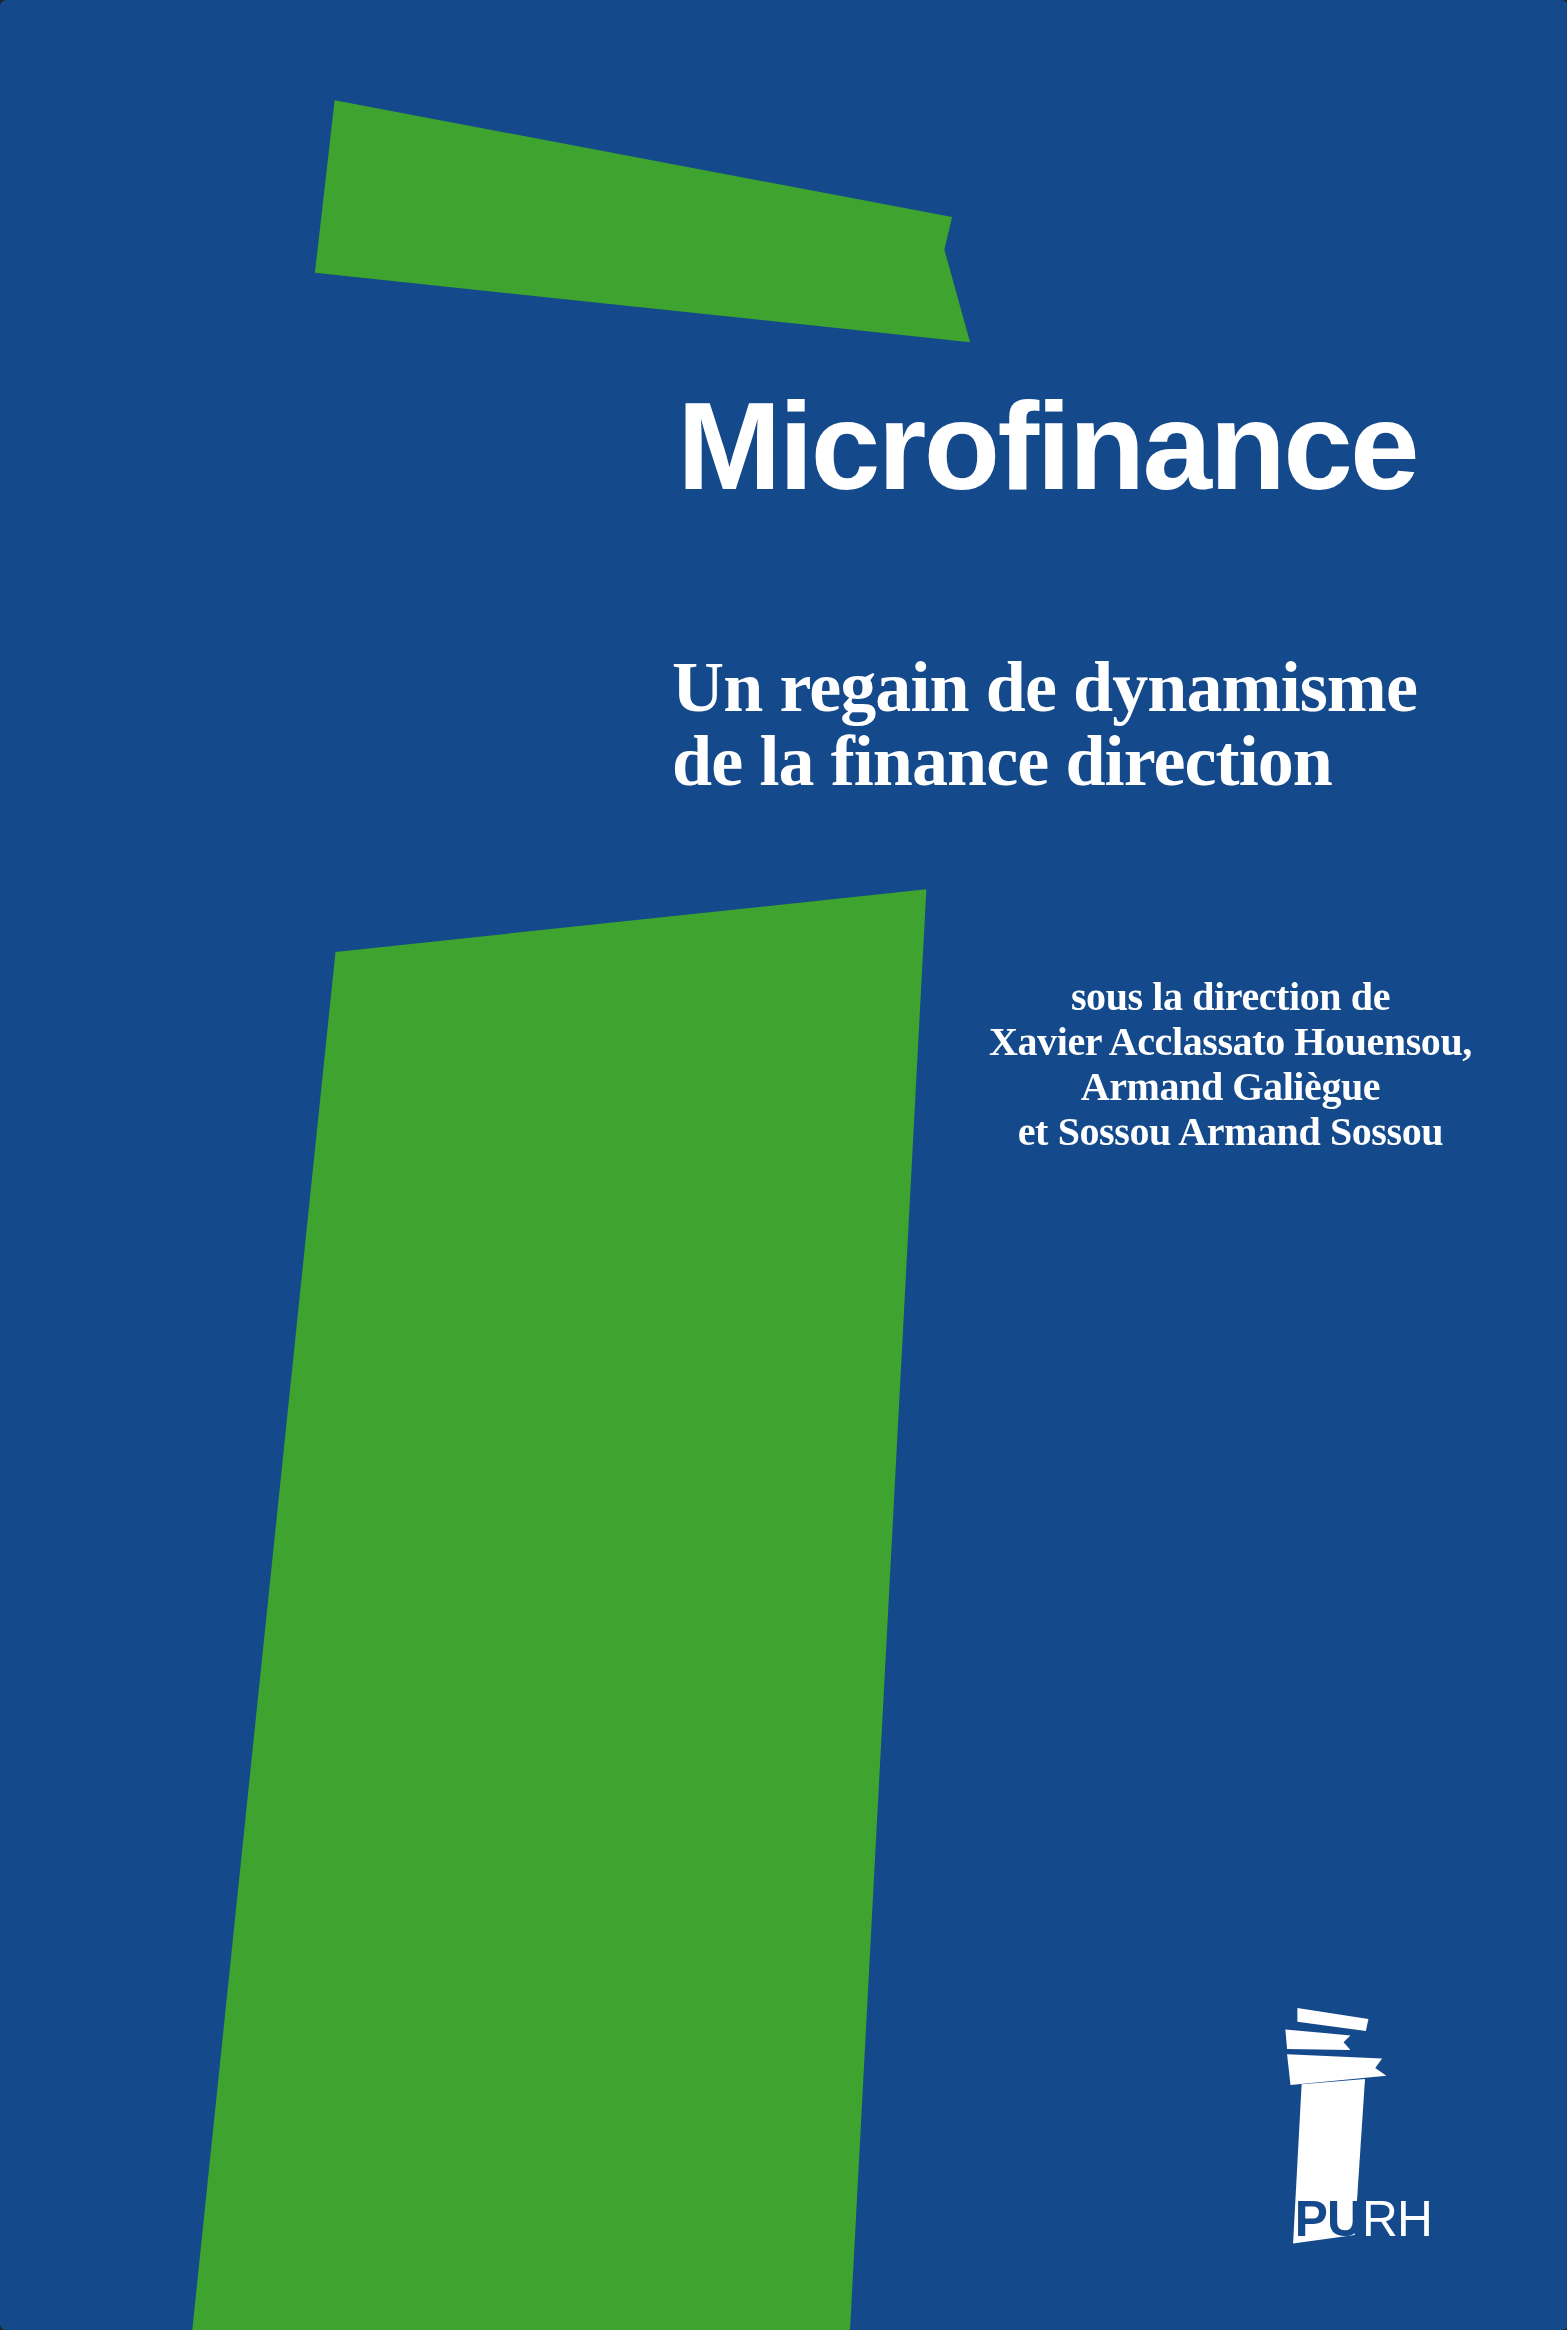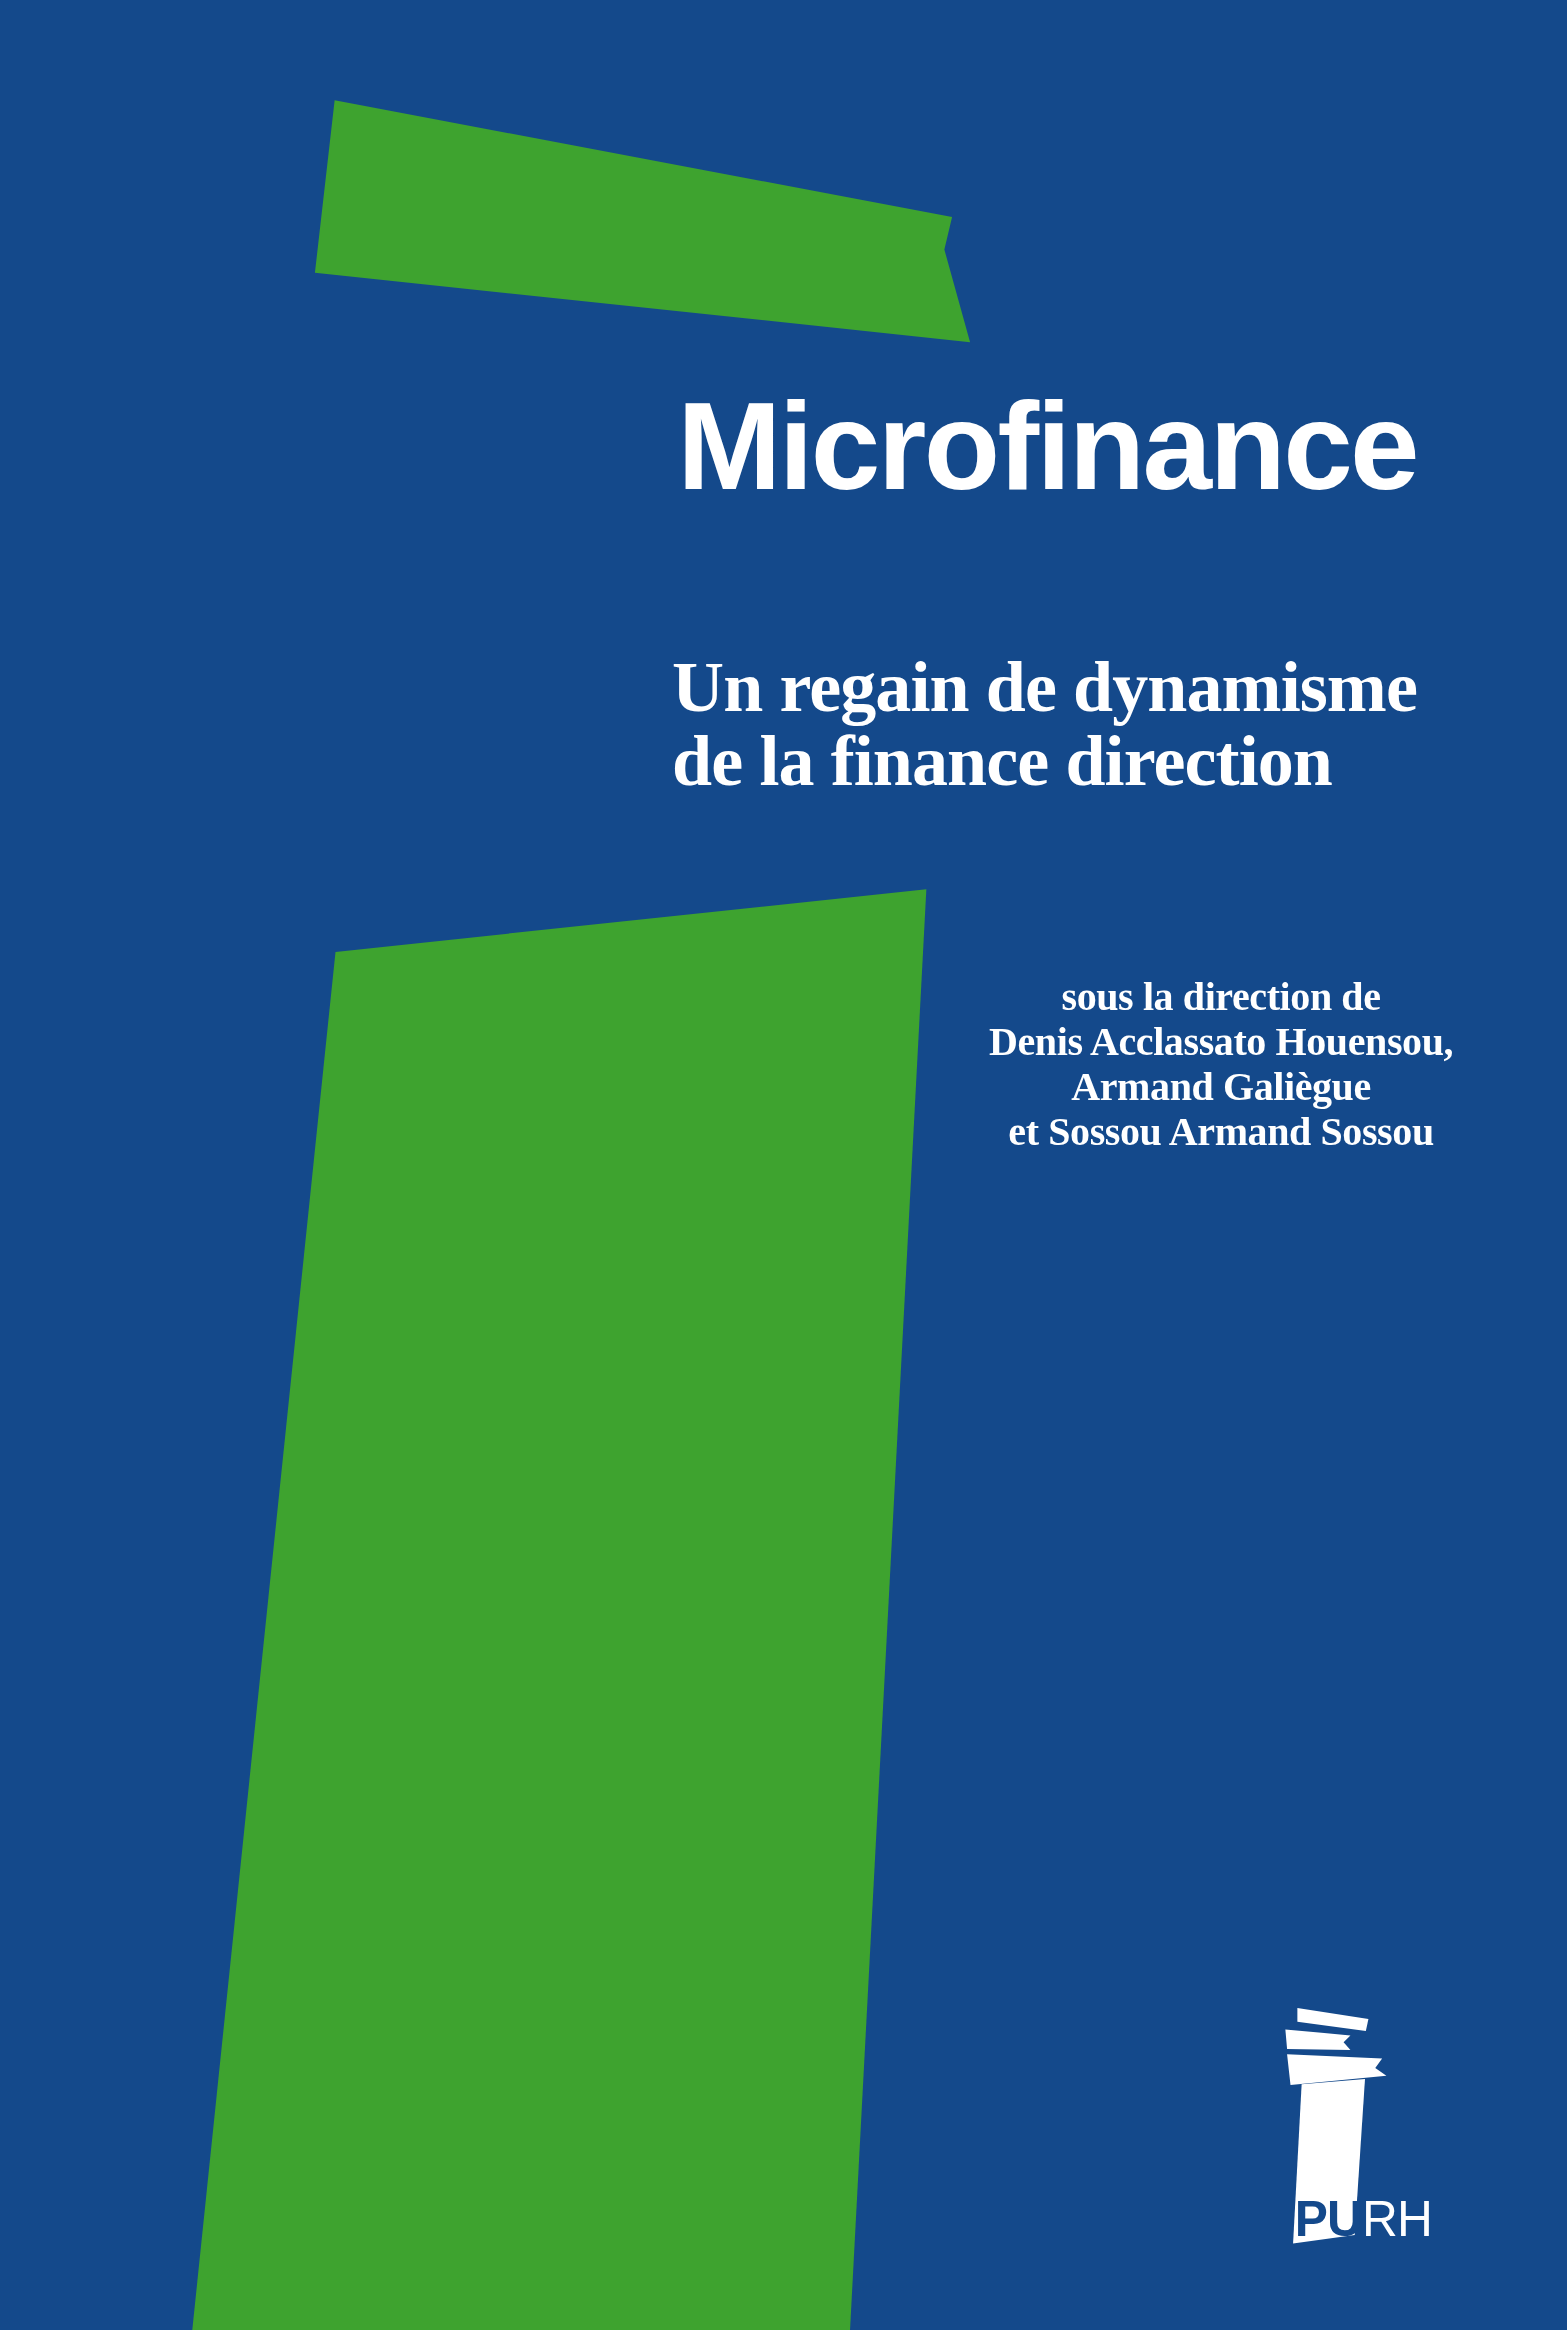--- a/index.html
+++ b/index.html
@@ -9,20 +9,21 @@
   }
   * { margin: 0; padding: 0; box-sizing: border-box; }
   html, body { background: #222; }
   .cover {
     position: relative;
     width: 1568px;
     height: 2330px;
     background: var(--background-blue, #14498b);
     overflow: hidden;
     font-family: "Liberation Sans", sans-serif;
+    border-radius: 6px;
   }
   .bg-shapes {
     position: absolute;
     left: 0; top: 0;
     width: 1568px; height: 2330px;
     display: block;
   }
   .green-shape { fill: var(--accent-green, #3ea32f); }
   .logo-white { fill: var(--text-white, #ffffff); }
 
@@ -97,21 +98,21 @@
     <div>Microfinance</div>
   </div>
 
   <div class="subtitle-block">
     <div>Un regain de dynamisme</div>
     <div>de la finance direction</div>
   </div>
 
   <div class="editors-block">
     <div>sous la direction de</div>
-    <div>Denis Acclassato Houensou,</div>
+    <div>Xavier Acclassato Houensou,</div>
     <div>Armand Galiègue</div>
     <div>et Sossou Armand Sossou</div>
   </div>
 
   <svg class="logo-svg" viewBox="1480 2320 210 320" aria-hidden="false">
     <polygon class="logo-white" points="1513,2341 1596,2354 1593,2368 1513,2357"></polygon>
     <polygon class="logo-white" points="1499,2366 1575,2373 1567,2381 1575,2390 1501,2389"></polygon>
     <polygon class="logo-white" points="1501,2395 1612,2400 1604,2411 1617,2420 1505,2431"></polygon>
     <polygon class="logo-white" points="1518,2430 1592,2424 1580,2606 1508,2616"></polygon>
     <text class="logo-text" x="1510" y="2607"><tspan class="pu">PU</tspan><tspan class="rh">RH</tspan></text>

